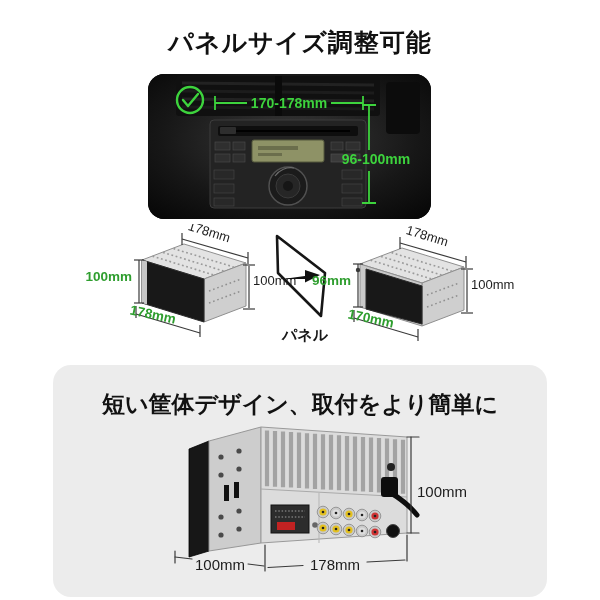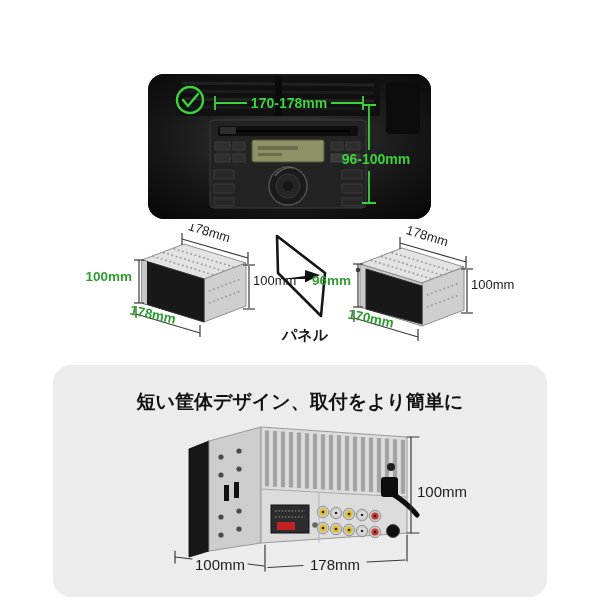--- a/index.html
+++ b/index.html
@@ -5,36 +5,37 @@
   html,body{margin:0;padding:0;background:#ffffff;}
   .stage{position:relative;width:600px;height:600px;overflow:hidden;background:#ffffff;
          font-family:"Liberation Sans",sans-serif;}
   .abs{position:absolute;}
   .h1{left:0;top:26px;width:600px;text-align:center;font-size:25px;font-weight:bold;
       color:#111;letter-spacing:1px;}
   .photo{left:148px;top:74px;width:283px;height:145px;border-radius:16px;overflow:hidden;
          background:#0a0a0a;}
   .mid-svg{left:70px;top:224px;}
   .card{left:53px;top:365px;width:494px;height:232px;border-radius:18px;background:#ececec;}
-  .h2{left:0;top:24px;width:494px;text-align:center;font-size:19px;font-weight:bold;color:#111;}
+  .h2{left:0;top:24px;width:494px;text-align:center;font-size:23px;font-weight:bold;color:#111;}
   .rear-svg{left:8px;top:56px;}
   svg text{font-family:"Liberation Sans",sans-serif;}
   .dim-b{font-size:13px;fill:#1d1d1d;}
   .dim-g{font-size:13.5px;font-weight:bold;fill:#2f9e2f;}
   .dim-photo{font-size:14px;font-weight:bold;fill:#3dd33d;}
   .dim-rear{font-size:15px;fill:#1c1c1c;}
   .caption{font-size:15px;font-weight:600;fill:#161616;}
   .dl{stroke:#3a3a3a;stroke-width:1.2;}
   .gl{stroke:#3dd33d;stroke-width:1.8;}
 </style>
 </head>
 <body>
 
 <div class="stage">
 
+  <div class="abs h1">パネルサイズ調整可能</div>
 
   <div class="abs photo">
     <svg width="283" height="145" viewBox="0 0 283 145">
       <defs>
         <radialGradient id="pbg" cx="50%" cy="45%" r="75%">
           <stop offset="0%" stop-color="#3a3a3a"></stop>
           <stop offset="60%" stop-color="#171717"></stop>
           <stop offset="100%" stop-color="#050505"></stop>
         </radialGradient>
       </defs>

